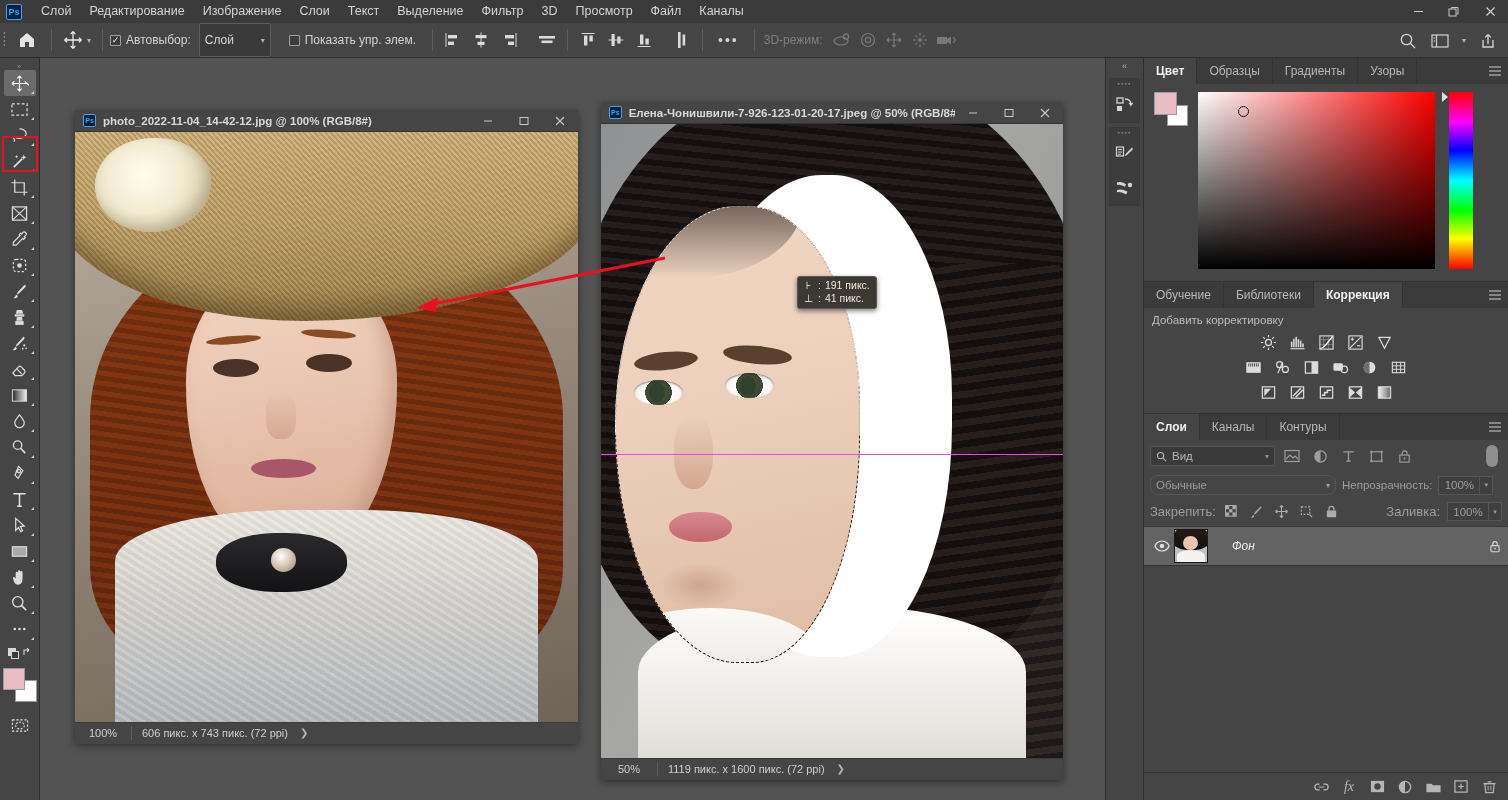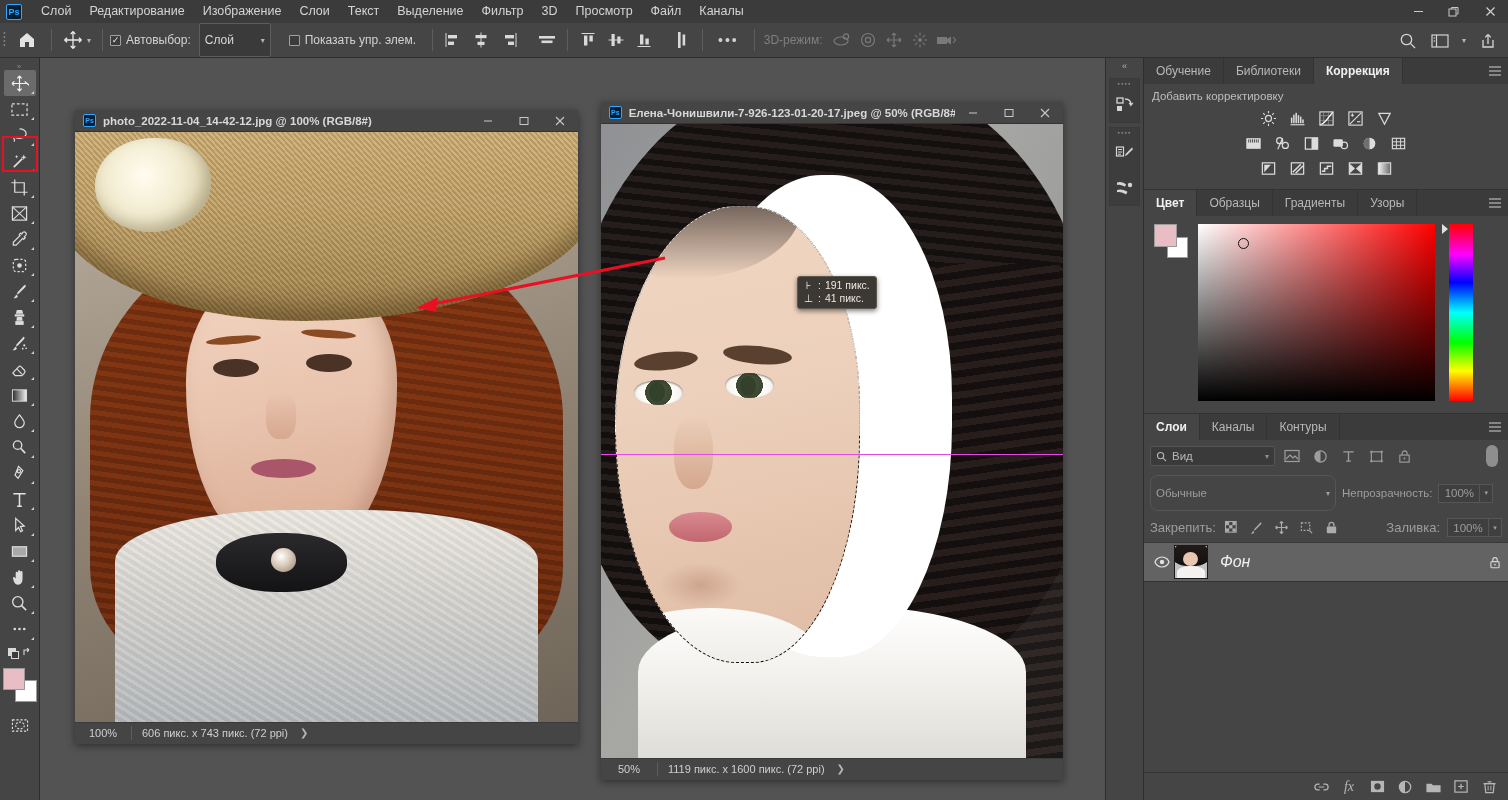--- a/index.html
+++ b/index.html
@@ -319,42 +319,42 @@
   .lsearch {
     display:flex; align-items:center; width:125px; height:20px; background:#3a3a3a;
     border:1px solid #555; border-radius:2px; padding:0 5px; gap:5px;
   }
   .lsearch .txt { font-size:11.5px; color:#b6b6b6; }
   .lsearch .ch { margin-left:auto; font-size:8px; color:#8d8d8d; }
   .lfico { width:22px; height:20px; display:flex; align-items:center; justify-content:center; opacity:.62;}
   .ltoggle { margin-left:auto; margin-right:4px; width:12px; height:22px; background:#8e8e8e; border-radius:6px;}
   .lblend { display:flex; align-items:center; padding:3px 6px 3px 6px; gap:6px; }
   .blendsel {
-    width:186px; height:36px; background:#454545; border:1px solid #565656; border-radius:8px;
+    width:186px; height:20px; background:#454545; border:1px solid #565656; border-radius:8px;
     display:flex; align-items:center; justify-content:space-between; padding:0 5px;
     font-size:11.5px; color:#9d9d9d;
   }
   .opc-label { font-size:11.5px; color:#9d9d9d; }
   .opc-box {
     width:42px; height:19px; background:#3f3f3f; border:1px solid #565656;
     font-size:11.5px; color:#9d9d9d; display:flex; align-items:center; justify-content:center;
   }
   .opc-arrow { width:13px; height:19px; background:#3f3f3f; border:1px solid #565656; border-left:0;
     display:flex; align-items:center; justify-content:center; font-size:7px; color:#9d9d9d;}
   .llock { display:flex; align-items:center; padding:4px 6px 5px 6px; gap:7px; }
   .llock-label { font-size:13px; color:#9d9d9d; }
   .lkico { width:18px; height:18px; display:flex; align-items:center; justify-content:center; opacity:.75;}
   .layerlist { border-top:1px solid #3a3a3a; }
   .layerrow { display:flex; align-items:center; height:38px; background:#636363; padding:0 6px; }
   .eye { width:24px; display:flex; align-items:center; justify-content:center; }
   .lthumb { width:34px; height:34px; border:1px solid #1a1a1a; overflow:hidden; position:relative; background:#bfc2c4; }
   .lt-hair { position:absolute; left:-10%; top:-14%; width:120%; height:78%; background:linear-gradient(180deg,#231b19,#15100f); border-radius:50% 50% 40% 40%; }
   .lt-face { position:absolute; left:24%; top:18%; width:48%; height:46%; background:#e8c6b0; border-radius:48%; }
   .lt-shirt { position:absolute; left:6%; top:64%; width:88%; height:40%; background:#f4f2ee; border-radius:46% 46% 0 0; }
-  .lname { font-size:16px; color:#efefef; font-style:italic; margin-left:12px; }
+  .lname { font-size:12px; color:#efefef; font-style:italic; margin-left:24px; }
   .llock-ico { margin-left:auto; opacity:.9; }
   .panel-footer {
     position:absolute; left:0; bottom:0; width:365px; height:28px; background:#454545;
     border-top:1px solid #333; display:flex; align-items:center; justify-content:flex-end;
     gap:4px; padding-right:8px;
   }
   .pf-btn { width:24px; height:24px; display:flex; align-items:center; justify-content:center; opacity:.82;text-align:right; }
   svg { display:block; }
 </style>
 </head>
@@ -889,20 +889,48 @@
             <circle cx="16" cy="8" r="2.2" fill="#d5d5d5"></circle>
           </svg>
       </div>
     </div>
   </div>
 
   <div class="rightpanels">
 
     <div class="panel">
       <div class="tabrow">
+        <div class="tab active">Цвет</div>
+        <div class="tab">Образцы</div>
+        <div class="tab">Градиенты</div>
+        <div class="tab">Узоры</div>
+        <div class="tabmenu">
+          <svg width="14" height="12" viewBox="0 0 14 12">
+              <g stroke="#cfcfcf" stroke-width="1.2">
+                <path d="M1 2h12M1 6h12M1 10h12"></path>
+              </g>
+            </svg>
+        </div>
+      </div>
+      <div class="colorbody">
+        <div class="cswatch">
+          <div class="cs-b"></div>
+          <div class="cs-f"></div>
+        </div>
+        <div class="cfield">
+          <div class="cpicker"></div>
+        </div>
+        <div class="chue">
+          <div class="hue-marker"></div>
+        </div>
+      </div>
+    </div>
+
+    <div class="panel">
+      <div class="tabrow">
         <div class="tab">Обучение</div>
         <div class="tab">Библиотеки</div>
         <div class="tab active">Коррекция</div>
         <div class="tabmenu">
           <svg width="14" height="12" viewBox="0 0 14 12">
               <g stroke="#cfcfcf" stroke-width="1.2">
                 <path d="M1 2h12M1 6h12M1 10h12"></path>
               </g>
             </svg>
         </div>
@@ -1026,48 +1054,20 @@
             <svg width="17" height="17" viewBox="0 0 18 18">
                 <defs>
                   <linearGradient id="sg" x1="0" y1="0" x2="1" y2="0">
                     <stop offset="0" stop-color="#f2f2f2"></stop>
                     <stop offset="1" stop-color="#6a6a6a"></stop>
                   </linearGradient>
                 </defs>
                 <rect x="2.5" y="3" width="13" height="12" fill="url(#sg)" stroke="#dcdcdc" stroke-width="1.2"></rect>
               </svg>
           </div>
-        </div>
-      </div>
-    </div>
-
-    <div class="panel">
-      <div class="tabrow">
-        <div class="tab active">Цвет</div>
-        <div class="tab">Образцы</div>
-        <div class="tab">Градиенты</div>
-        <div class="tab">Узоры</div>
-        <div class="tabmenu">
-          <svg width="14" height="12" viewBox="0 0 14 12">
-              <g stroke="#cfcfcf" stroke-width="1.2">
-                <path d="M1 2h12M1 6h12M1 10h12"></path>
-              </g>
-            </svg>
-        </div>
-      </div>
-      <div class="colorbody">
-        <div class="cswatch">
-          <div class="cs-b"></div>
-          <div class="cs-f"></div>
-        </div>
-        <div class="cfield">
-          <div class="cpicker"></div>
-        </div>
-        <div class="chue">
-          <div class="hue-marker"></div>
         </div>
       </div>
     </div>
 
     <div class="panel">
       <div class="tabrow">
         <div class="tab active">Слои</div>
         <div class="tab">Каналы</div>
         <div class="tab">Контуры</div>
         <div class="tabmenu">

